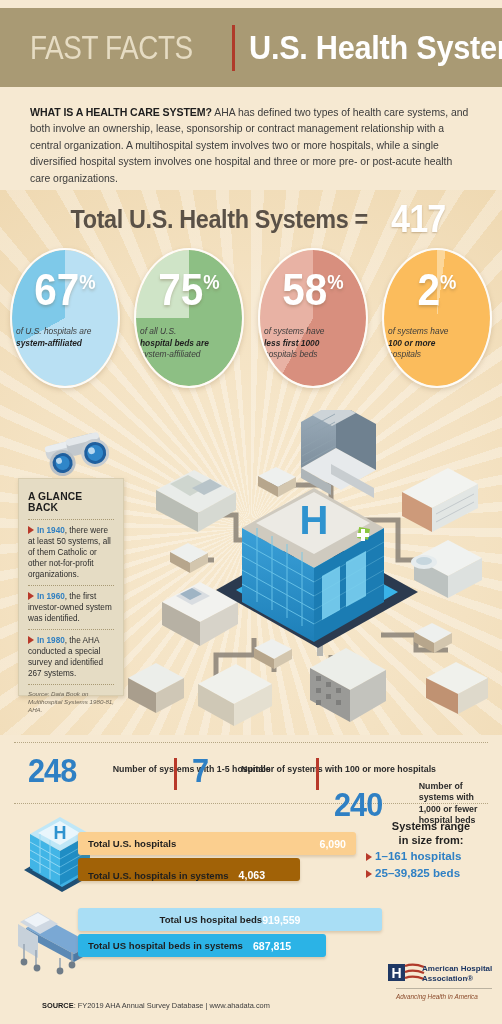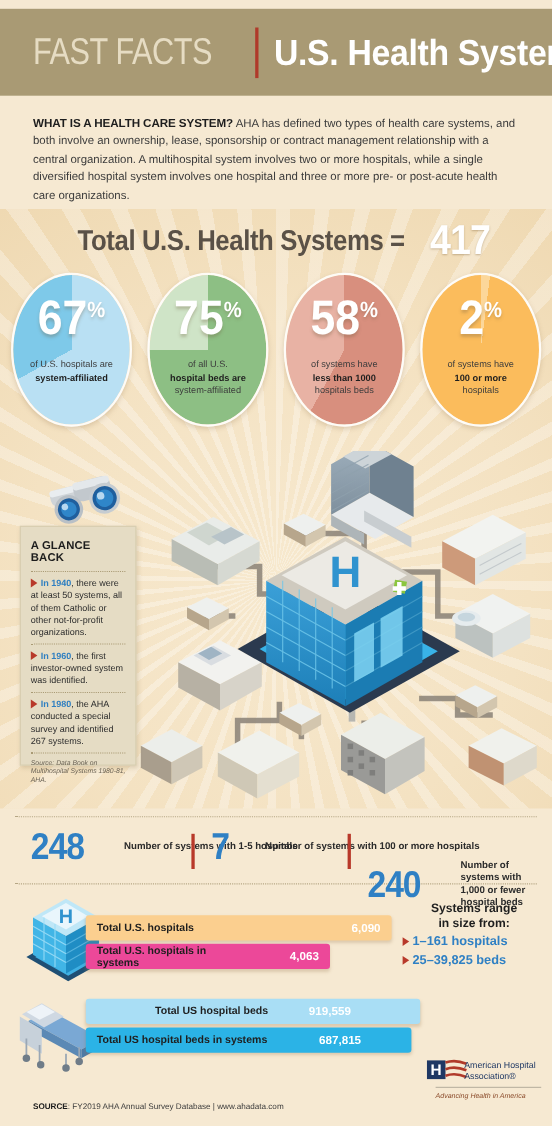--- a/index.html
+++ b/index.html
@@ -77,22 +77,22 @@
   .c4{left:382px;}
   .pie{position:absolute;inset:0;border-radius:50%;}
   .circle .num{
     position:absolute;left:0;right:0;top:18px;text-align:center;
     font-size:44px;font-weight:bold;color:#fff;line-height:1;
     text-shadow:0 2px 3px rgba(110,90,60,.30);
     transform:scaleX(0.92);
   }
   .circle .num sup{font-size:20px;vertical-align:super;font-weight:bold;}
   .circle .cap{
-    position:absolute;left:4px;right:4px;top:76px;text-align:center;
-    font-size:8.4px;line-height:11.6px;color:#3c3c3c;
+    position:absolute;left:4px;right:4px;top:76px;
+    font-size:8.4px;line-height:11.6px;color:#3c3c3c;font-style:italic;
   }
   .circle .cap b{color:#1f1f1f;}
 
   
   .binoculars{position:absolute;left:40px;top:432px;width:86px;height:52px;}
   .glance{
     position:absolute;left:18px;top:478px;width:106px;height:218px;
     background:#e5dcc4;border:1px solid #d8cdb0;
     box-shadow:1px 2px 4px rgba(140,115,75,.25);
     padding:8px 9px 6px 9px;box-sizing:border-box;
@@ -128,43 +128,43 @@
   .v1{left:160px;} .v2{left:302px;}
 
   
   .hosp-icon{position:absolute;left:18px;top:812px;width:86px;height:84px;}
   .bar{
     position:absolute;height:23px;border-radius:3px;
     display:flex;align-items:center;box-sizing:border-box;
     box-shadow:0 2px 3px rgba(150,120,80,.28);
   }
   .bar .blabel{font-size:9.6px;font-weight:bold;color:#1f1f1f;}
-  .bar .bval{font-size:10.6px;font-weight:bold;color:#ffffff;margin-left:37px;}
+  .bar .bval{font-size:10.6px;font-weight:bold;color:#ffffff;}
   .ob1{left:78px;top:832px;width:278px;background:#fbcf8f;padding:0 10px;justify-content:space-between;}
-  .ob2{left:78px;top:858px;width:222px;background:#ec4899;padding:0 10px;justify-content:flex-start;gap:10px;}
+  .ob2{left:78px;top:858px;width:222px;background:#a16207;padding:0 10px;justify-content:flex-start;gap:10px;align-items:flex-end;}
 
   
   .range{position:absolute;left:366px;top:820px;width:130px;text-align:left;}
   .range .rt{font-size:11px;font-weight:bold;color:#1f1f1f;line-height:13.5px;text-align:center;}
   .range .ri{font-size:11.6px;font-weight:bold;color:#2f80c4;line-height:17px;white-space:nowrap;}
 
   
   .bed-icon{position:absolute;left:14px;top:900px;width:84px;height:76px;}
   .bb1{left:78px;top:908px;width:304px;background:#a9def5;padding:0 10px;justify-content:center;}
-  .bb2{left:78px;top:934px;width:296px;background:#2bb3e6;padding:0 10px;justify-content:flex-start;gap:10px;}
+  .bb2{left:78px;top:934px;width:248px;background:#2bb3e6;padding:0 10px;justify-content:flex-start;gap:10px;}
 
   
   .aha{position:absolute;left:388px;top:962px;width:104px;height:42px;}
-  .aha-txt{position:absolute;left:422px;top:964px;font-size:8px;font-weight:normal;color:#1f3864;line-height:10px;}
+  .aha-txt{position:absolute;left:422px;top:964px;font-size:8px;font-weight:bold;color:#1f3864;line-height:10px;}
   .aha-tag{position:absolute;left:396px;top:993px;font-size:6.4px;font-style:italic;color:#8a4a2a;}
   .aha-rule{position:absolute;left:396px;top:988px;width:96px;height:1px;background:#bbb2a0;}
 
   
   .footer{
-    position:absolute;left:30px;top:1001px;font-size:7.4px;color:#3c3c3c;
+    position:absolute;left:42px;top:1001px;font-size:7.4px;color:#3c3c3c;
   }
   .footer b{color:#1a1a1a;}
 </style>
 </head>
 <body>
 
 <div class="page">
 
   <div class="burst"></div>
 
@@ -202,21 +202,21 @@
         <b>hospital beds are</b><br>
         <span>system-affiliated</span>
       </div>
     </div>
 
     <div class="circle c3">
       <div class="pie" style="background:conic-gradient(from 0deg,#d88f7e 0deg 208.8deg,#e8b2a4 208.8deg 360deg);"></div>
       <div class="num"><span>58</span><sup>%</sup></div>
       <div class="cap">
         <span>of systems have</span><br>
-        <b>less than 1000</b><br>
+        <b>less first 1000</b><br>
         <span>hospitals beds</span>
       </div>
     </div>
 
     <div class="circle c4">
       <div class="pie" style="background:conic-gradient(from 0deg,#fcd79a 0deg 7.2deg,#fbbc5c 7.2deg 360deg);"></div>
       <div class="num"><span>2</span><sup>%</sup></div>
       <div class="cap">
         <span>of systems have</span><br>
         <b>100 or more</b><br>

